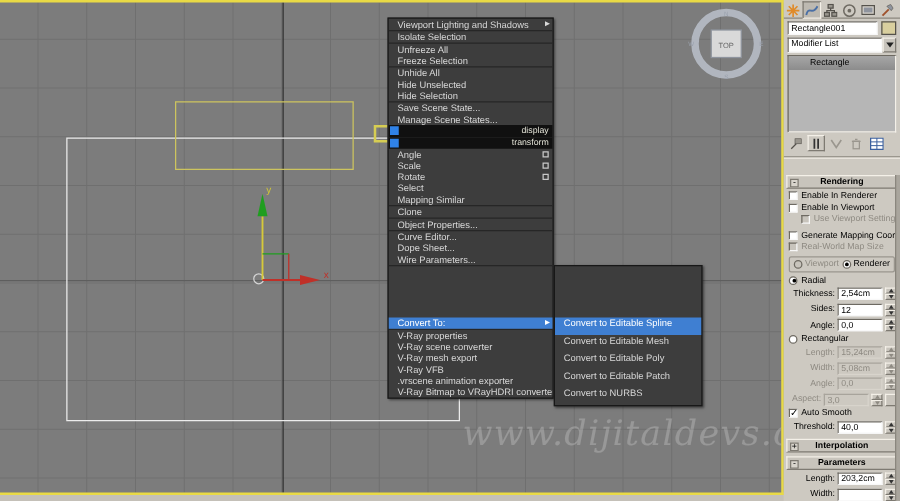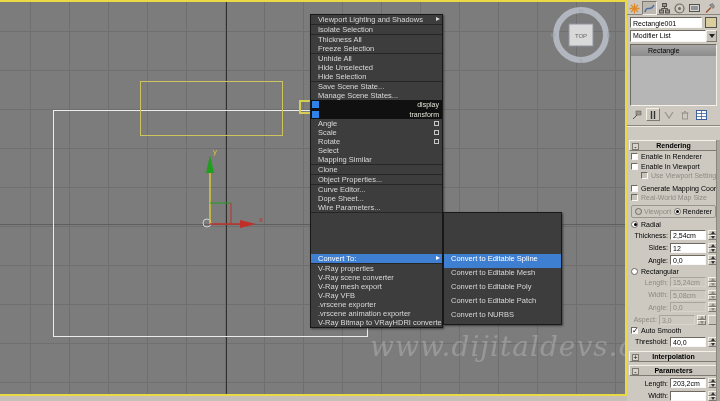--- a/index.html
+++ b/index.html
@@ -137,21 +137,21 @@
       <text x="61" y="33" font-size="5" fill="#99a0ac" text-anchor="middle">E</text>
     </svg>
 
     <div class="watermark">www.dijitaldevs.c</div>
 
     <div class="qmenu">
       <div class="mi"><span>Viewport Lighting and Shadows</span><span class="arr"></span></div>
       <div class="msep"></div>
       <div class="mi"><span>Isolate Selection</span></div>
       <div class="msep"></div>
-      <div class="mi"><span>Thickness All</span></div>
+      <div class="mi"><span>Unfreeze All</span></div>
       <div class="mi"><span>Freeze Selection</span></div>
       <div class="msep"></div>
       <div class="mi"><span>Unhide All</span></div>
       <div class="mi"><span>Hide Unselected</span></div>
       <div class="mi"><span>Hide Selection</span></div>
       <div class="msep"></div>
       <div class="mi"><span>Save Scene State...</span></div>
       <div class="mi"><span>Manage Scene States...</span></div>
 
       <div class="qhead"><span class="bluebox"></span><span>display</span></div>
@@ -170,21 +170,20 @@
       <div class="mi"><span>Curve Editor...</span></div>
       <div class="mi"><span>Dope Sheet...</span></div>
       <div class="mi"><span>Wire Parameters...</span></div>
       <div class="msep"></div>
       <div class="mi hl"><span>Convert To:</span><span class="arr" style="border-left-color:#fff;"></span></div>
       <div class="msep"></div>
       <div class="mi"><span>V-Ray properties</span></div>
       <div class="mi"><span>V-Ray scene converter</span></div>
       <div class="mi"><span>V-Ray mesh export</span></div>
       <div class="mi"><span>V-Ray VFB</span></div>
-      <div class="mi"><span>.vrscene exporter</span></div>
       <div class="mi"><span>.vrscene animation exporter</span></div>
       <div class="mi"><span>V-Ray Bitmap to VRayHDRI converter</span></div>
     </div>
 
     <div class="qsub">
       <div class="mi hl"><span>Convert to Editable Spline</span></div>
       <div class="mi"><span>Convert to Editable Mesh</span></div>
       <div class="mi"><span>Convert to Editable Poly</span></div>
       <div class="mi"><span>Convert to Editable Patch</span></div>
       <div class="mi"><span>Convert to NURBS</span></div>

